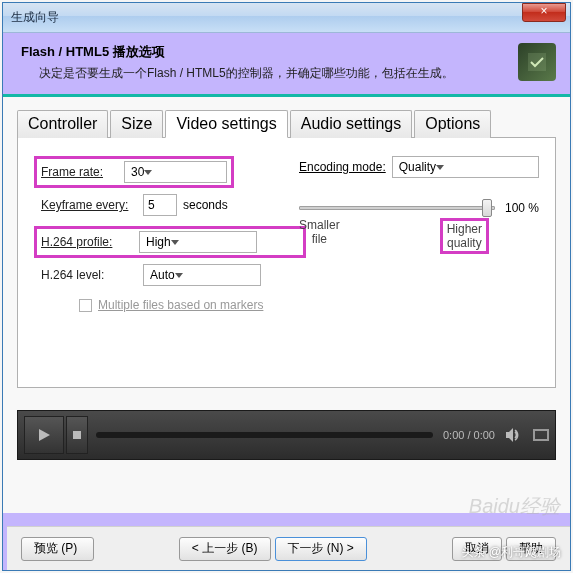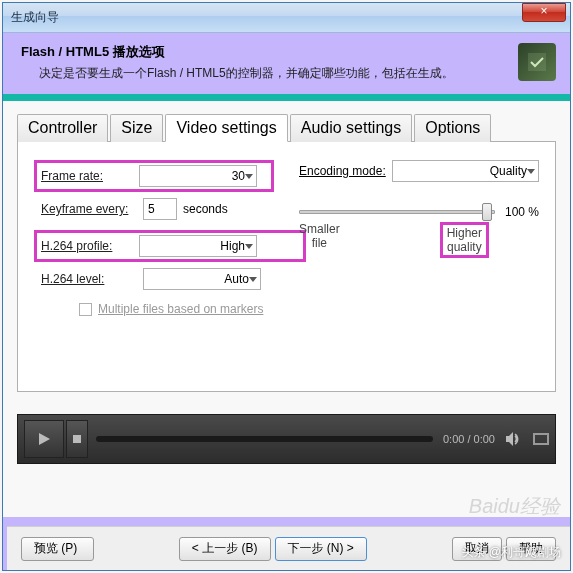--- a/index.html
+++ b/index.html
@@ -1,34 +1,34 @@
 <!DOCTYPE html>
 <html><head>
 <meta charset="utf-8">
 <style>
 * { box-sizing: border-box; margin: 0; padding: 0; font-family: "Microsoft YaHei", "Segoe UI", Tahoma, sans-serif; font-size: 12px; }
 body { background: #f5f5f5; width: 573px; height: 573px; overflow: hidden; position: relative; }
 .window { width: 569px; height: 569px; border: 1px solid #3a7ab5; background: #c4b5fd; margin: 2px; position: relative; }
 .titlebar { height: 30px; background: linear-gradient(#d7e4f2, #c2d9f2 45%, #aecdee 46%, #c8dff6); display: flex; align-items: center; justify-content: space-between; padding: 0 4px 0 8px; border-bottom: 1px solid #9db8d8; }
 .titlebar-text { color: #1a2b40; font-size: 12px; }
 .close-btn { width: 44px; height: 19px; background: linear-gradient(#e99a90, #d1493a 45%, #c12b1a 46%, #d1493a); border: 1px solid #8a2a1f; border-radius: 0 0 3px 3px; color: #fff; text-align: center; line-height: 15px; font-size: 11px; cursor: pointer; margin-top:-11px;}
-.header { padding: 10px 14px 12px 18px; display: flex; justify-content: space-between; align-items: flex-start; border-bottom: 7px solid #14b8a6; }
+.header { padding: 10px 14px 12px 18px; display: flex; justify-content: space-between; align-items: flex-start; border-bottom: 3px solid #14b8a6; }
 .header-left { flex: 1; }
 .header-title { font-weight: bold; font-size: 13px; margin-bottom: 4px; }
 .header-desc { font-size: 12px; padding-left: 18px; color: #222; }
 .header-icon { width: 38px; height: 38px; background: linear-gradient(135deg,#2c4028,#5a7a4a); border-radius: 4px; position: relative; display:flex; align-items:center; justify-content:center;}
 .header-icon svg { width:24px; height:24px;}
 .content { padding: 12px 14px; background: #f8f8f8; height: 416px; }
 .tabs { display: flex; border-bottom: 1px solid #b0b0b0; margin-bottom: 0; }
 .tab { padding: 4px 10px; border: 1px solid #b0b0b0; border-bottom: none; background: linear-gradient(#f8f8f8,#e8e8e8); margin-right: 2px; font-size: 16px; cursor: pointer; position: relative; top: 1px; border-radius: 2px 2px 0 0; }
 .tab.active { background: #fff; border-bottom: 1px solid #fff; }
 .tab-body { background: #fff; border: 1px solid #b0b0b0; border-top: none; padding: 18px 16px; height: 250px; position: relative; }
 .row { display: flex; align-items: center; margin-bottom: 10px; }
 .label { width: 102px; text-decoration: underline; color: #222; }
-.combo { height: 22px; border: 1px solid #b0b0b0; background: #fff; display: flex; align-items: center; justify-content: flex-end; padding: 0 3px 0 6px; font-size: 12px; position: relative; }
+.combo { height: 22px; border: 1px solid #b0b0b0; background: #fff; display: flex; align-items: center; justify-content: flex-start; padding: 0 12px 0 6px; font-size: 12px; position: relative; }
 .combo .arrow { width: 0; height: 0; border-left: 4px solid transparent; border-right: 4px solid transparent; border-top: 5px solid #555; }
 .textfield { height: 22px; border: 1px solid #b0b0b0; padding: 0 4px; background: #fff; display: flex; align-items: center; }
 .hl { border: 3px solid #d43dc4; padding: 2px 4px; display: flex; align-items: center; }
 .left-col { width: 260px; float: left; }
 .right-col { width: 240px; float: right; }
 .slider-track { height: 4px; background: #d0d0d0; border: 1px solid #a0a0a0; position: relative; margin: 8px 0; border-radius:1px;}
 .slider-thumb { width: 10px; height: 18px; background: linear-gradient(#f4f4f4,#d8d8d8); border: 1px solid #888; position: absolute; top: -8px; border-radius: 2px; }
 .slider-labels { display: flex; justify-content: space-between; font-size: 11px; color: #444; }
 .checkbox-row { display: flex; align-items: center; margin-top: 12px; color: #999; }
 .checkbox { width: 13px; height: 13px; border: 1px solid #b0b0b0; margin-right: 6px; display: inline-block; background:#fff;}
@@ -75,21 +75,21 @@
     <div class="tabs">
       <div class="tab">Controller</div>
       <div class="tab">Size</div>
       <div class="tab active">Video settings</div>
       <div class="tab">Audio settings</div>
       <div class="tab">Options</div>
     </div>
 
     <div class="tab-body">
       <div class="left-col">
-        <div class="hl" style="width:240px; margin-bottom:6px;">
+        <div class="hl" style="width:200px; margin-bottom:6px;">
           <span class="label" style="width:98px;text-decoration:none;"><span style="text-decoration:underline">Frame rate:</span></span>
           <div class="combo" style="width:118px;">
             <span>30</span>
             <div class="arrow"></div>
           </div>
         </div>
 
         <div class="row" style="margin-left:7px;">
           <span class="label" style="width:102px;text-decoration:none;"><span style="text-decoration:underline">Keyframe every:</span></span>
           <div class="textfield" style="width:34px; margin-right:6px;">
@@ -100,21 +100,21 @@
 
         <div class="hl" style="width:272px; margin-bottom:6px;">
           <span class="label" style="width:98px;text-decoration:none;"><span style="text-decoration:underline">H.264 profile:</span></span>
           <div class="combo" style="width:118px;">
             <span>High</span>
             <div class="arrow"></div>
           </div>
         </div>
 
         <div class="row" style="margin-left:7px;">
-          <span class="label" style="width:102px;text-decoration:none;"><span style="text-decoration:underline">H.264 level:</span></span>
+          <span class="label" style="width:102px;text-decoration:none;"><span style="">H.264 level:</span></span>
           <div class="combo" style="width:118px;">
             <span>Auto</span>
             <div class="arrow"></div>
           </div>
         </div>
 
         <div class="checkbox-row" style="margin-left:7px;padding-left:38px;">
           <span class="checkbox"></span>
           <span style="text-decoration:underline; color:#999;">Multiple files based on markers</span>
         </div>

